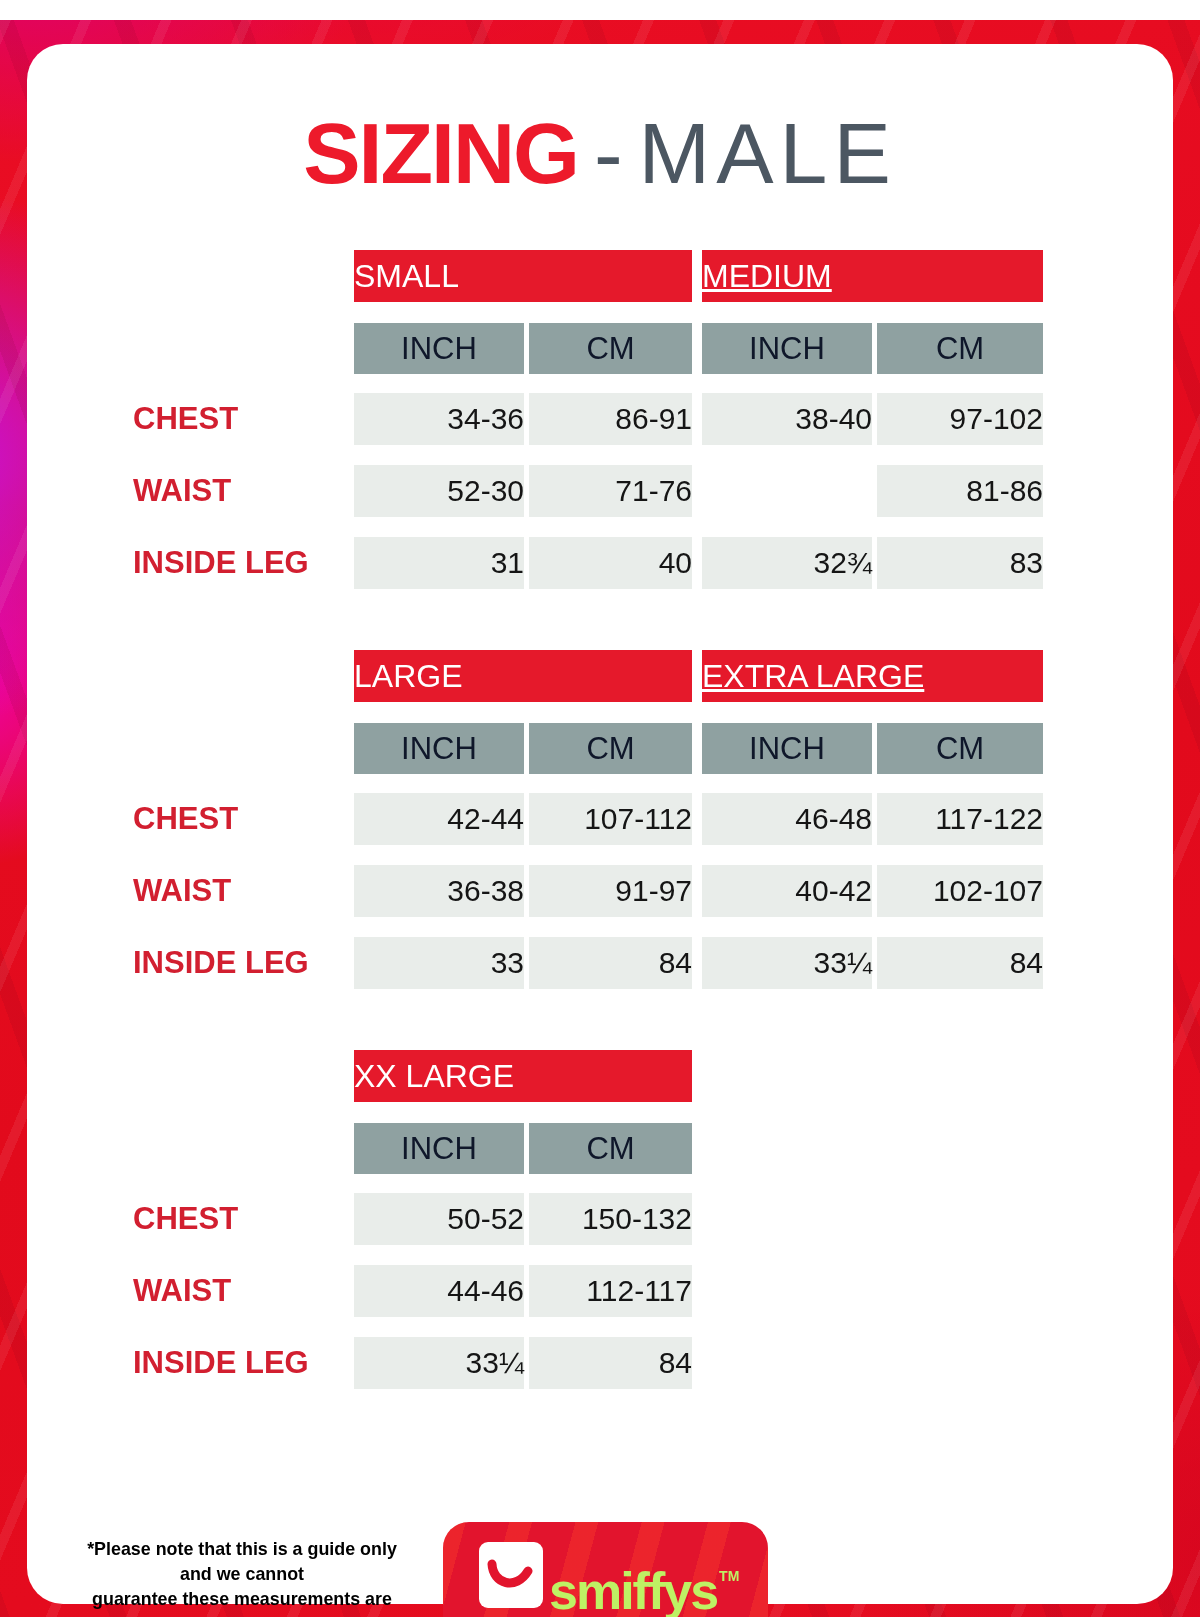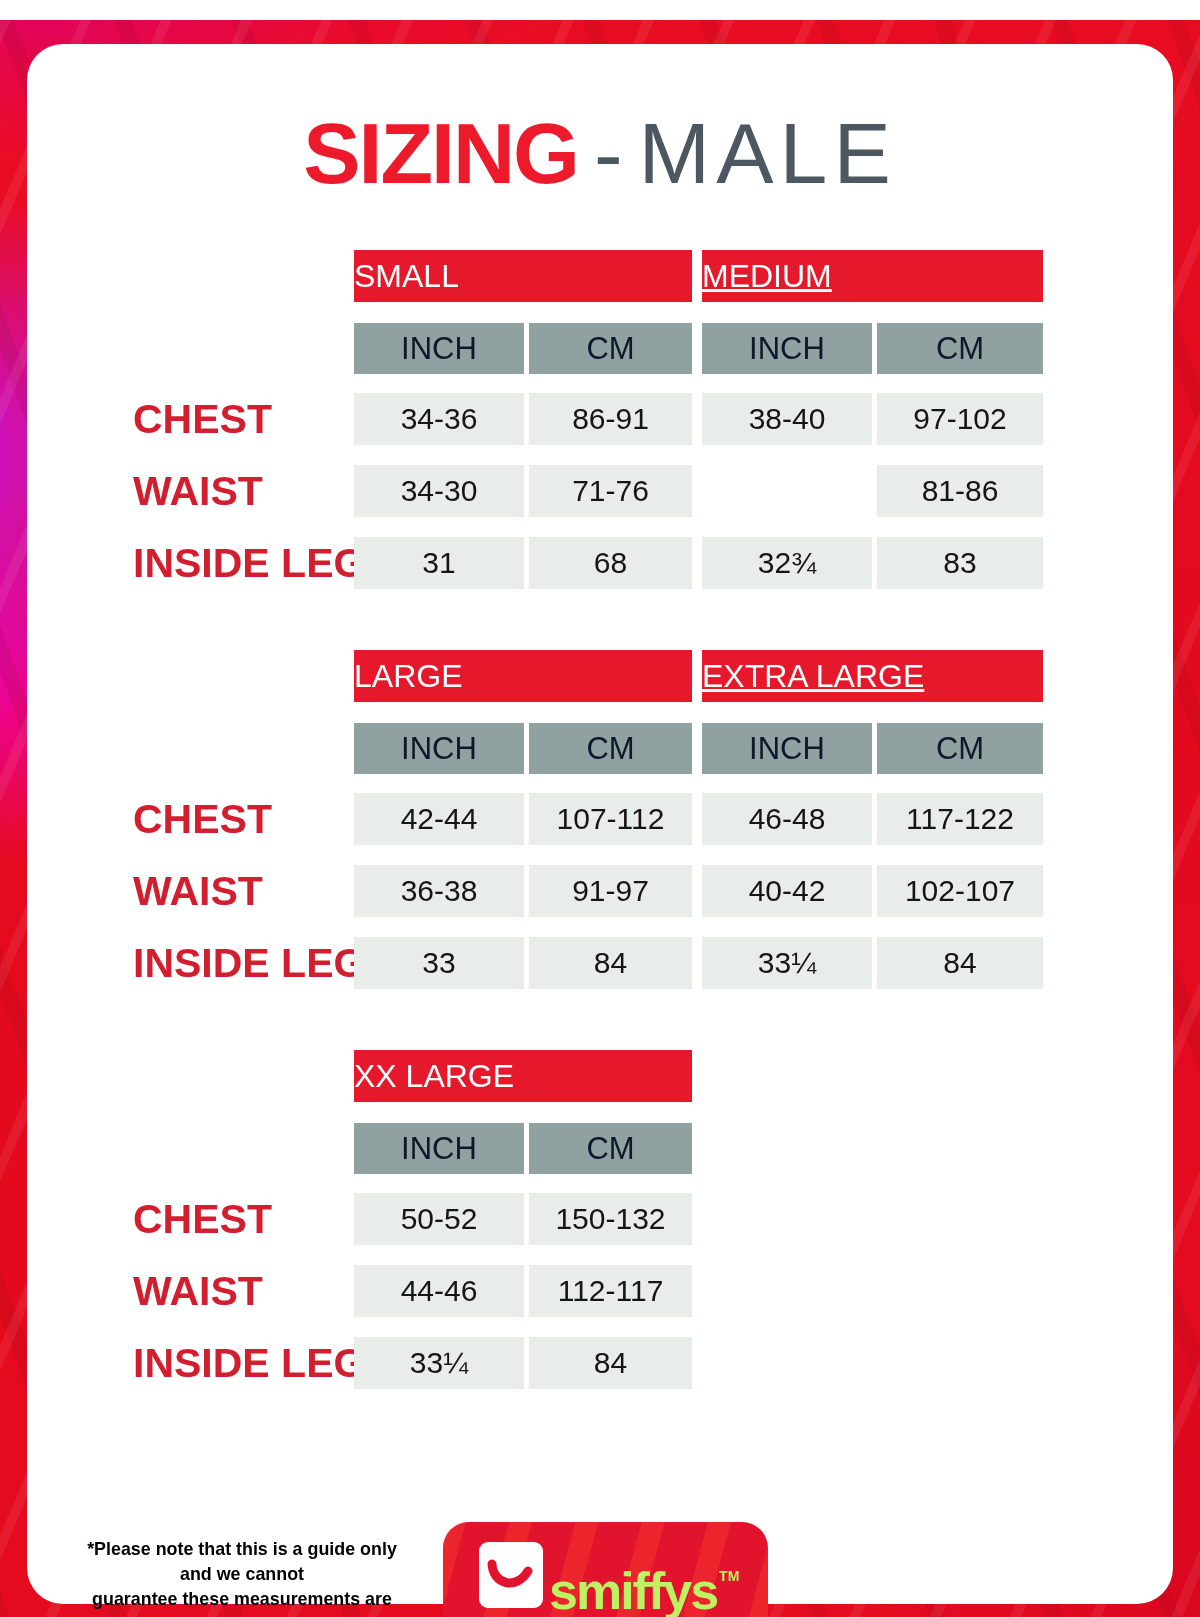--- a/index.html
+++ b/index.html
@@ -37,35 +37,35 @@
     text-align:center;font-size:86px;line-height:1;z-index:2;white-space:nowrap;
   }
   .t-red{color:#ed1a2b;font-weight:800;letter-spacing:-2px;}
   .t-sep{color:#4c5762;font-weight:400;margin:0 16px;}
   .t-gray{color:#4c5762;font-weight:400;letter-spacing:6px;}
   
   .grp{position:absolute;left:0;width:1200px;height:340px;z-index:2;}
   .g1{top:230px;} .g2{top:630px;} .g3{top:1030px;}
   .rlabel{
     position:absolute;left:133px;width:215px;height:52px;line-height:52px;
-    color:#d21f30;font-weight:700;font-size:41px;white-space:nowrap;
+    color:#d21f30;font-weight:700;font-size:31px;white-space:nowrap;
   }
   .r0{top:143px;} .r1{top:215px;} .r2{top:287px;}
   .szhead{
     position:absolute;top:0;height:52px;line-height:52px;
     background:#e5192b;color:#ffffff;text-align:left;font-size:32px;font-weight:400;
   }
   .sa{left:354px;width:338px;} .sb{left:702px;width:341px;text-decoration:underline;}
   .unit{
     position:absolute;top:73px;height:51px;line-height:51px;
     background:#8fa1a1;color:#0f172a;text-align:center;font-size:31px;font-weight:400;
   }
   .cell{
     position:absolute;height:52px;line-height:52px;
-    background:#e9edea;color:#151515;text-align:center;font-size:30px;font-weight:400;
+    background:#e9edea;color:#151515;text-align:right;font-size:30px;font-weight:400;
   }
   .ai{left:354px;width:170px;} .ac{left:529px;width:163px;}
   .bi{left:702px;width:170px;} .bc{left:877px;width:166px;}
   .tr0{top:143px;} .tr1{top:215px;} .tr2{top:287px;}
   
   .note{
     position:absolute;left:58px;top:1516px;width:368px;z-index:2;
     text-align:center;color:#000;font-weight:700;font-size:19px;line-height:25px;
     transform:scaleX(0.94);transform-origin:50% 50%;
   }
@@ -100,24 +100,24 @@
   <section class="grp g1">
     <div class="rlabel r0">CHEST</div>
     <div class="rlabel r1">WAIST</div>
     <div class="rlabel r2">INSIDE LEG</div>
 
     <div class="szhead sa">SMALL</div>
     <div class="unit ai">INCH</div>
     <div class="unit ac">CM</div>
     <div class="cell ai tr0">34-36</div>
     <div class="cell ac tr0">86-91</div>
-    <div class="cell ai tr1">34-30</div>
+    <div class="cell ai tr1">52-30</div>
     <div class="cell ac tr1">71-76</div>
     <div class="cell ai tr2">31</div>
-    <div class="cell ac tr2">68</div>
+    <div class="cell ac tr2">40</div>
 
     <div class="szhead sb">MEDIUM</div>
     <div class="unit bi">INCH</div>
     <div class="unit bc">CM</div>
     <div class="cell bi tr0">38-40</div>
     <div class="cell bc tr0">97-102</div>
     <div class="cell bc tr1">81-86</div>
     <div class="cell bi tr2">32¾</div>
     <div class="cell bc tr2">83</div>
   </section>

